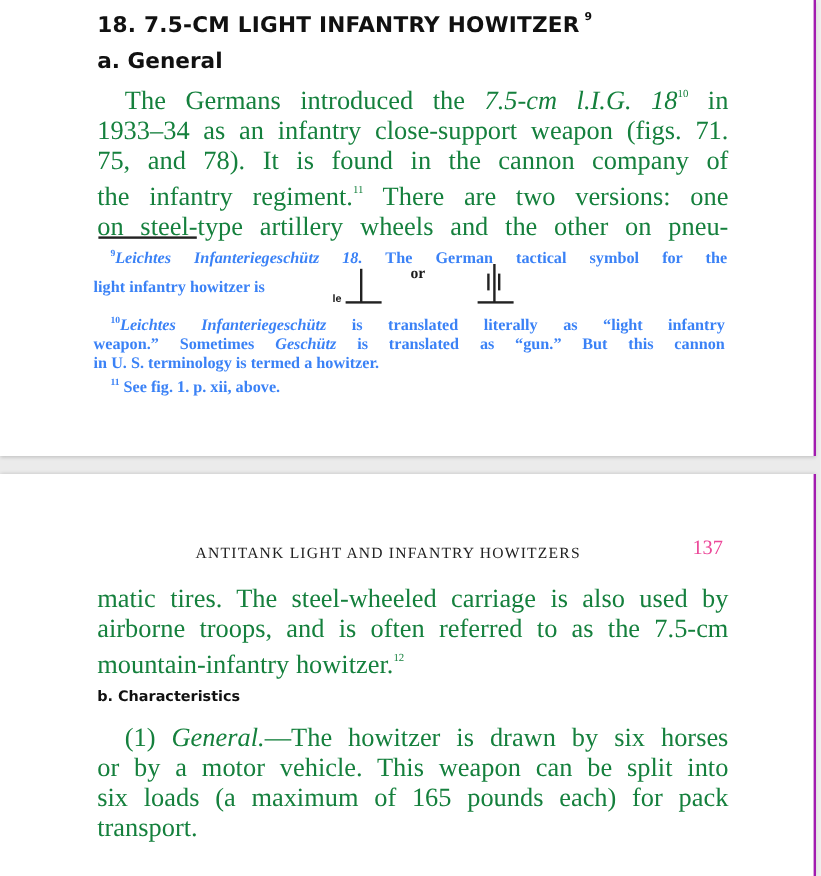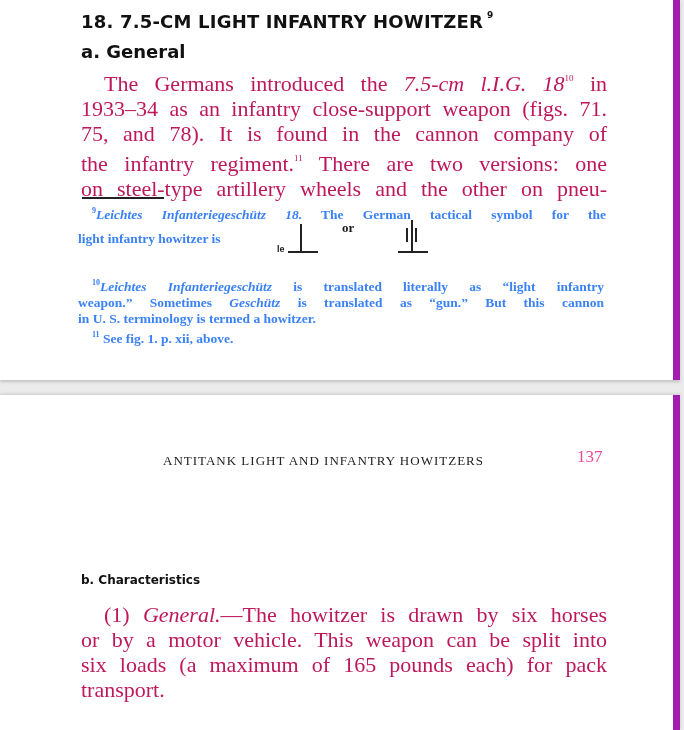--- a/index.html
+++ b/index.html
@@ -5,39 +5,39 @@
   html, body { margin: 0; padding: 0; }
   body {
     width: 684px; height: 730px; overflow: hidden;
     background: #ebebeb;
     font-family: "DejaVu Serif", serif;
     color: #1a1a1a;
     position: relative;
   }
   .page {
     position: absolute; left: 0; width: 680px; background: #ffffff;
-    border-right: 7px solid #a21caf;
+    border-right: 2px solid #a21caf;
     box-sizing: border-box;
   }
   .page1 { top: 0; height: 380px; box-shadow: 0 2px 3px rgba(0,0,0,0.18); }
   .page2 { top: 395px; height: 335px; box-shadow: 0 -1px 3px rgba(0,0,0,0.15); }
 
   .heading {
     font-family: "DejaVu Sans", sans-serif; font-weight: bold;
     position: absolute; left: 81px; white-space: nowrap; color: #111;
   }
   .h1 { top: 10px; font-size: 18px; letter-spacing: 0.2px; }
   .h1 sup { font-size: 9px; vertical-align: 10px; margin-left: 4px; }
   .h2a { top: 41px; font-size: 18px; text-align: right; }
   .h2b { top: 178px; font-size: 12px; }
 
   .para {
     position: absolute; left: 81px; width: 526px;
     font-family: "Liberation Serif", serif; font-size: 22px; line-height: 25px;
-    text-align: justify; color: #be185d;
+    text-align: justify; color: #15803d;
   }
   .line { display: block; white-space: nowrap; text-align-last: justify; text-align: justify; }
   .line.last { text-align-last: left; }
   .indent { padding-left: 23px; }
   .it { font-style: italic; }
   sup.fn { font-size: 9px; vertical-align: 10px; }
 
   .rule { position: absolute; left: 82px; top: 197px; width: 82px; height: 2px; background: #222; }
 
   .foot {
@@ -93,32 +93,37 @@
     <span class="sym-le">le</span>
     <div class="sym1-stem"></div>
     <div class="sym1-base"></div>
     <span class="sym-or">or</span>
     <div class="sym2-a"></div>
     <div class="sym2-b"></div>
     <div class="sym2-c"></div>
     <div class="sym2-base"></div>
   </div>
 
-  <div class="foot" style="top:259px;margin-top:16px;">
+  <div class="foot" style="top:259px;">
     <span class="line" style="padding-left:14px;"><sup>10</sup><span class="it">Leichtes Infanteriegeschütz</span><span> is translated literally as “light infantry</span></span>
     <span class="line"><span>weapon.” Sometimes </span><span class="it">Geschütz</span><span> is translated as “gun.” But this cannon</span></span>
     <span class="line last">in U. S. terminology is termed a howitzer.</span>
     <span class="line last" style="padding-left:14px;"><sup>11</sup><span> See fig. 1. p. xii, above.</span></span>
   </div>
 </div>
 
 <div class="page page2">
   <div class="running-head">ANTITANK LIGHT AND INFANTRY HOWITZERS</div>
   <div class="page-num">137</div>
 
+  <div class="para" style="top:91px;">
+    <span class="line">matic tires. The steel-wheeled carriage is also used by</span>
+    <span class="line">airborne troops, and is often referred to as the 7.5-cm</span>
+    <span class="line last"><span>mountain-infantry howitzer.</span><sup class="fn">12</sup></span>
+  </div>
 
   <div class="heading h2b">b. Characteristics</div>
 
   <div class="para" style="top:207px;">
     <span class="line indent"><span>(1) </span><span class="it">General.</span><span>—The howitzer is drawn by six horses</span></span>
     <span class="line">or by a motor vehicle. This weapon can be split into</span>
     <span class="line">six loads (a maximum of 165 pounds each) for pack</span>
     <span class="line last">transport.</span>
   </div>
 </div>

